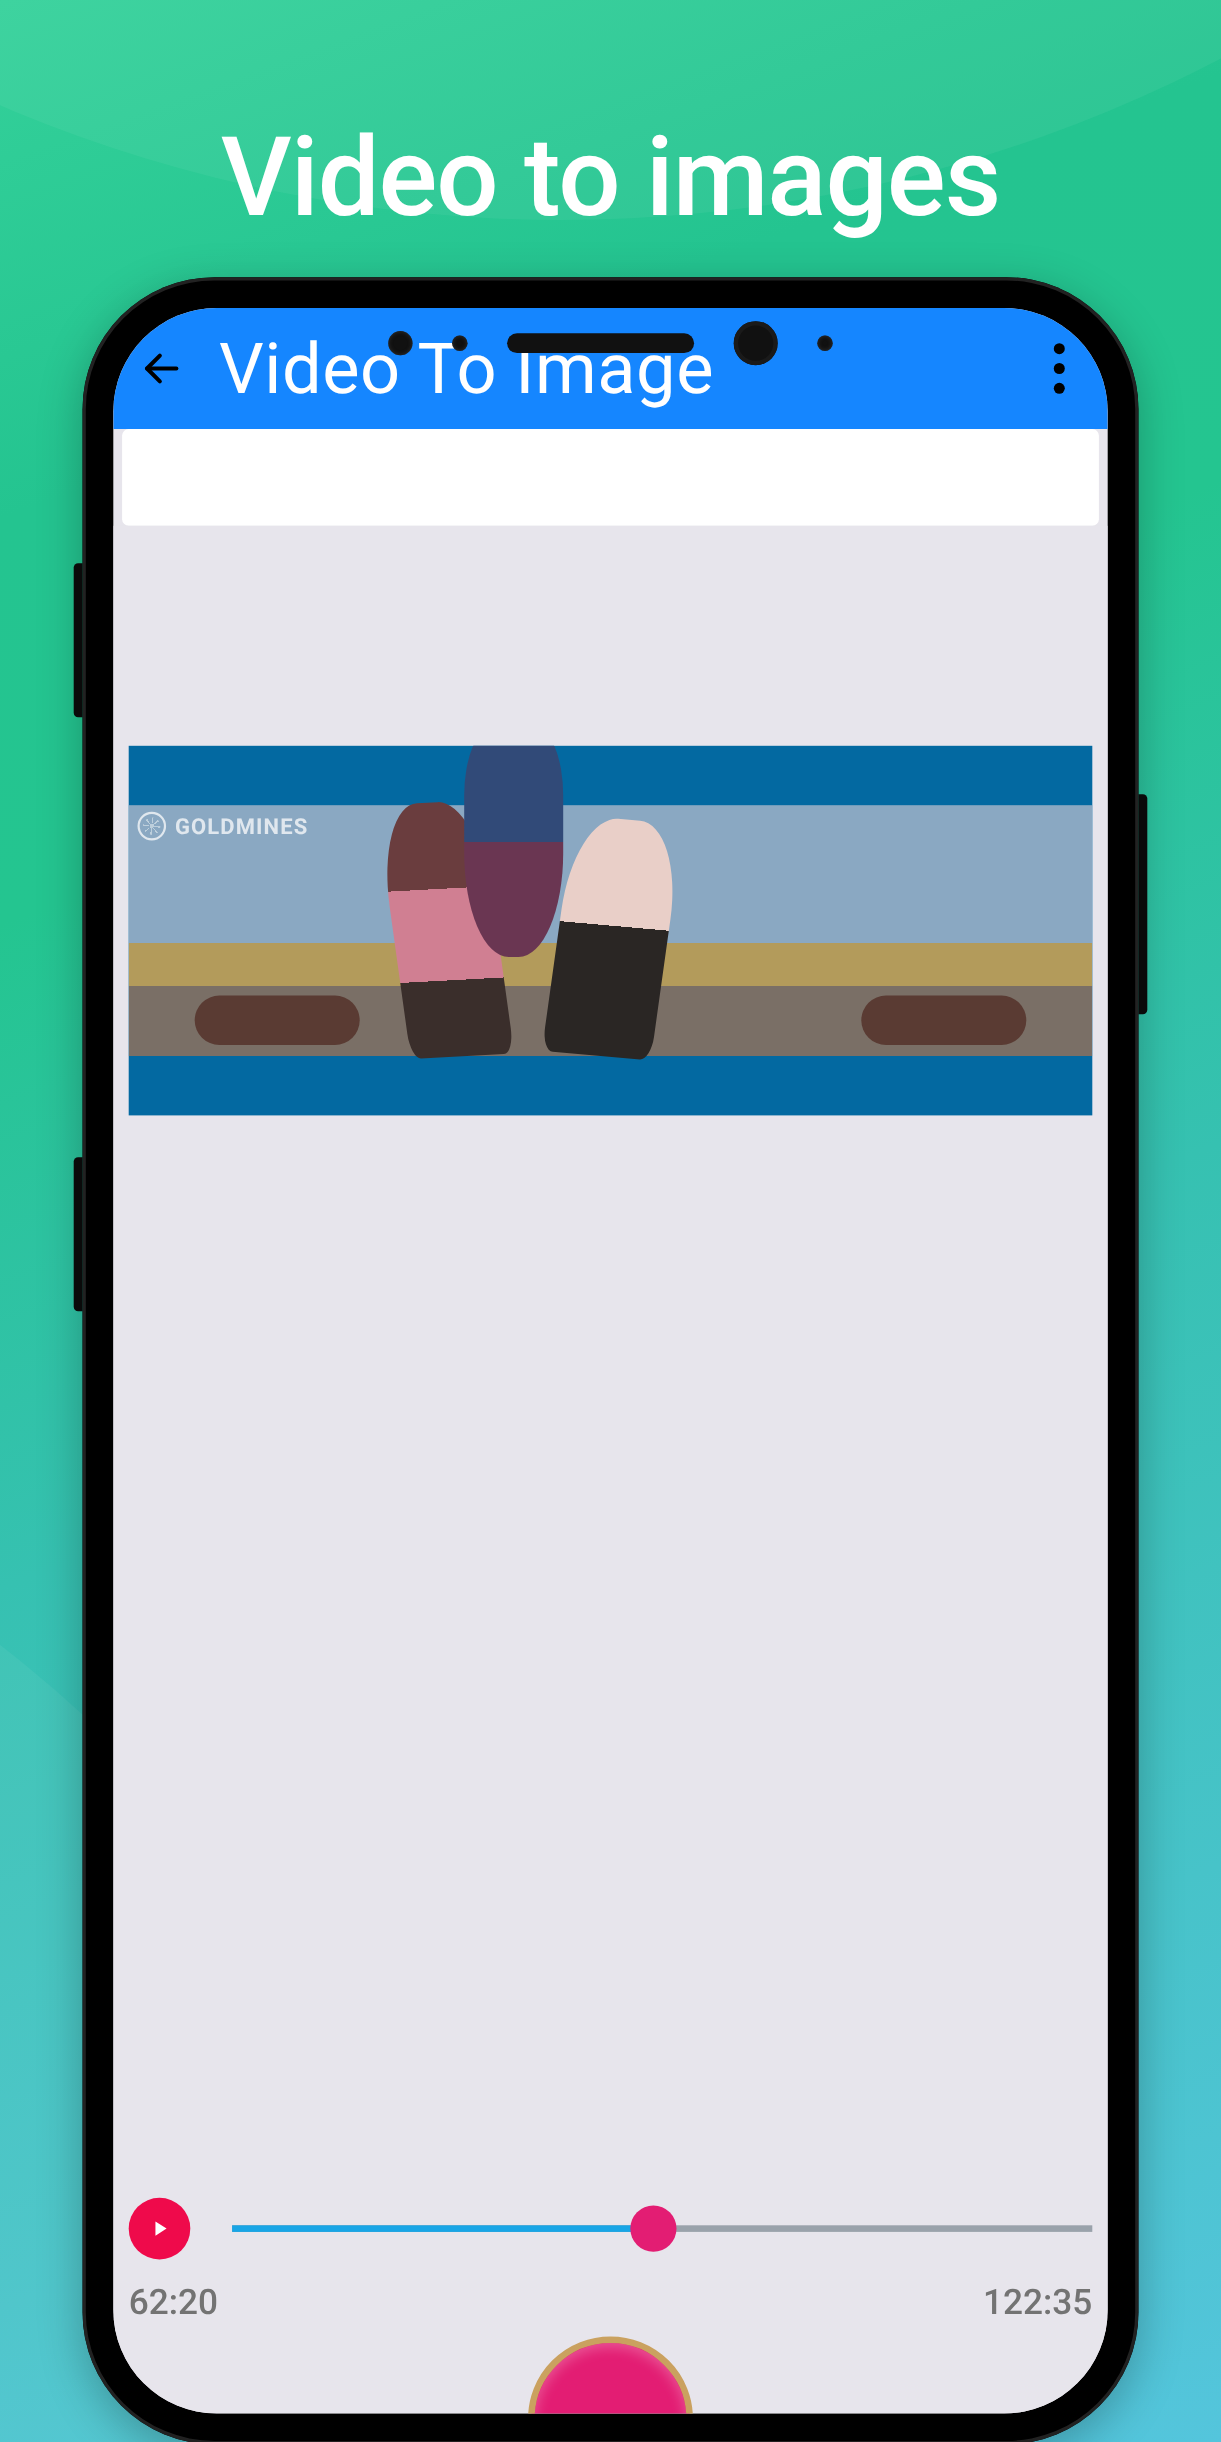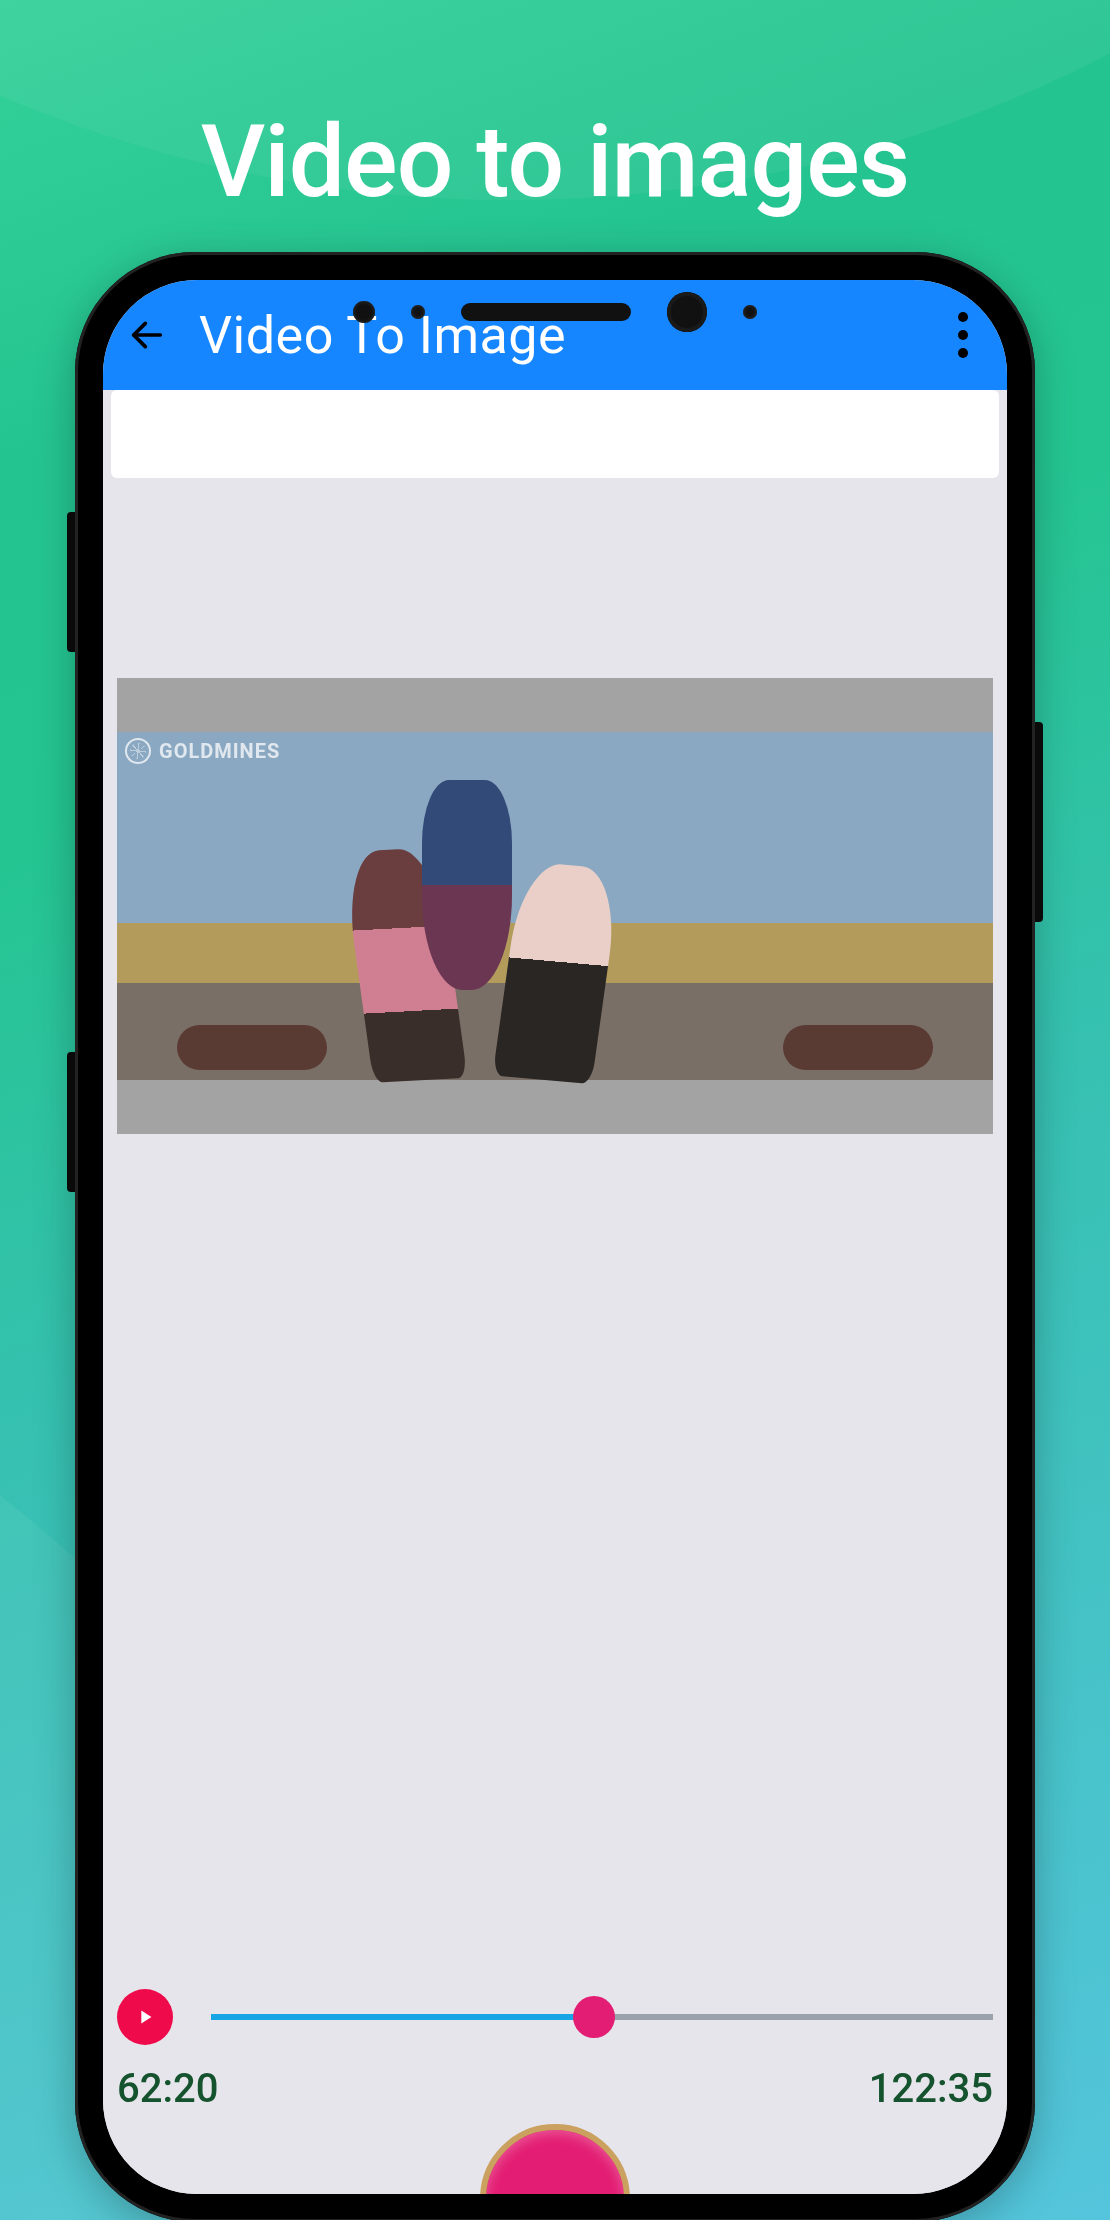--- a/index.html
+++ b/index.html
@@ -101,21 +101,21 @@
     gap: 28px;
   }
   .appbar .back {
     width: 48px; height: 48px;
     display:flex; align-items:center; justify-content:center;
     color:#000;
   }
   .appbar .title {
     flex: 1;
     color: #fff;
-    font-size: 52px;
+    font-size: 64px;
     font-weight: 400;
     letter-spacing: 0.5px;
   }
   .appbar .overflow {
     width: 48px; height: 48px;
     display:flex; align-items:center; justify-content:center;
   }
   .dots3 { display:flex; flex-direction:column; gap:8px;}
   .dots3 span{ width:10px; height:10px; background:#000; border-radius:50%;}
 
@@ -131,22 +131,22 @@
     position:absolute;
     top:198px; left:0; right:0; bottom:0;
     background:#e7e5ec;
   }
 
   
   .video-frame{
     position:absolute;
     top:200px;
     left:14px; right:14px;
-    height:456px;
-    background:#a3a3a3;
+    height:336px;
+    background:#0369a1;
     overflow:hidden;
   }
   .video-inner{
     position:absolute;
     left:0; right:0;
     top:54px; bottom:54px;
     background: linear-gradient(#8aa8c2 0%, #8aa8c2 55%, #b39b5b 55%, #b39b5b 72%, #7a6f66 72%, #7a6f66 100%);
   }
   .watermark{
     position:absolute;
@@ -221,22 +221,22 @@
     position:absolute; left:0; top:50%; height:6px; margin-top:-3px;
     background:#18a5e6;
   }
   .track .thumb{
     position:absolute; top:50%; width:42px; height:42px; margin-top:-21px; margin-left:-21px;
     border-radius:50%; background:#e31d73;
   }
   .times{
     display:flex; justify-content:space-between;
     margin-top:20px;
-    font-size:40px;
-    color:#14532d;
+    font-size:32px;
+    color:#737373;
     font-weight:500;
   }
 
   .capture-btn{
     position:absolute;
     left:50%; transform:translateX(-50%);
     bottom:-80px;
     width:150px; height:150px; border-radius:50%;
     background:#e31d73;
     border:6px solid #caa15f;

